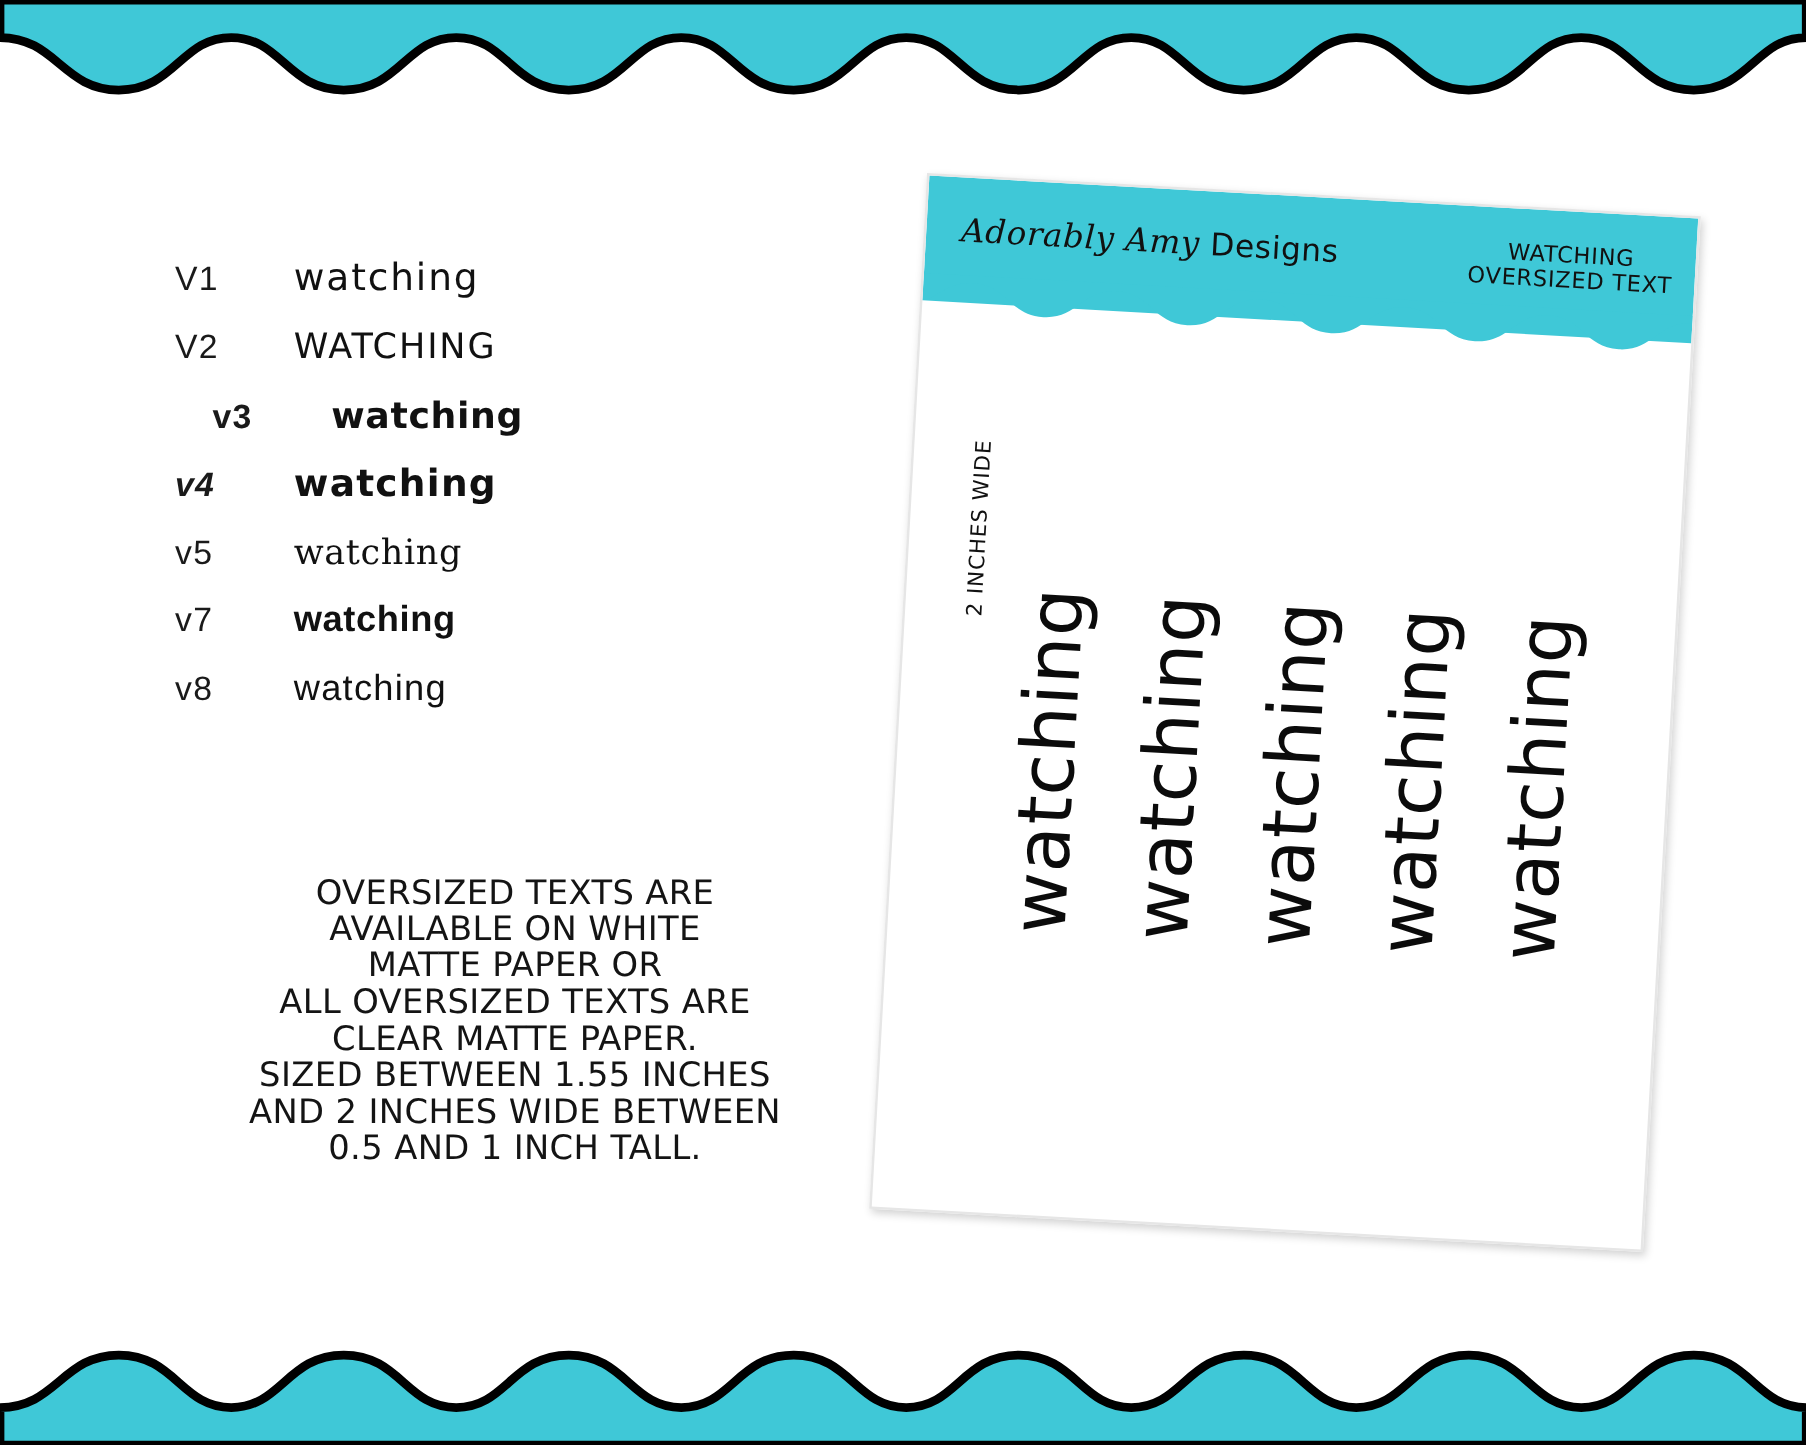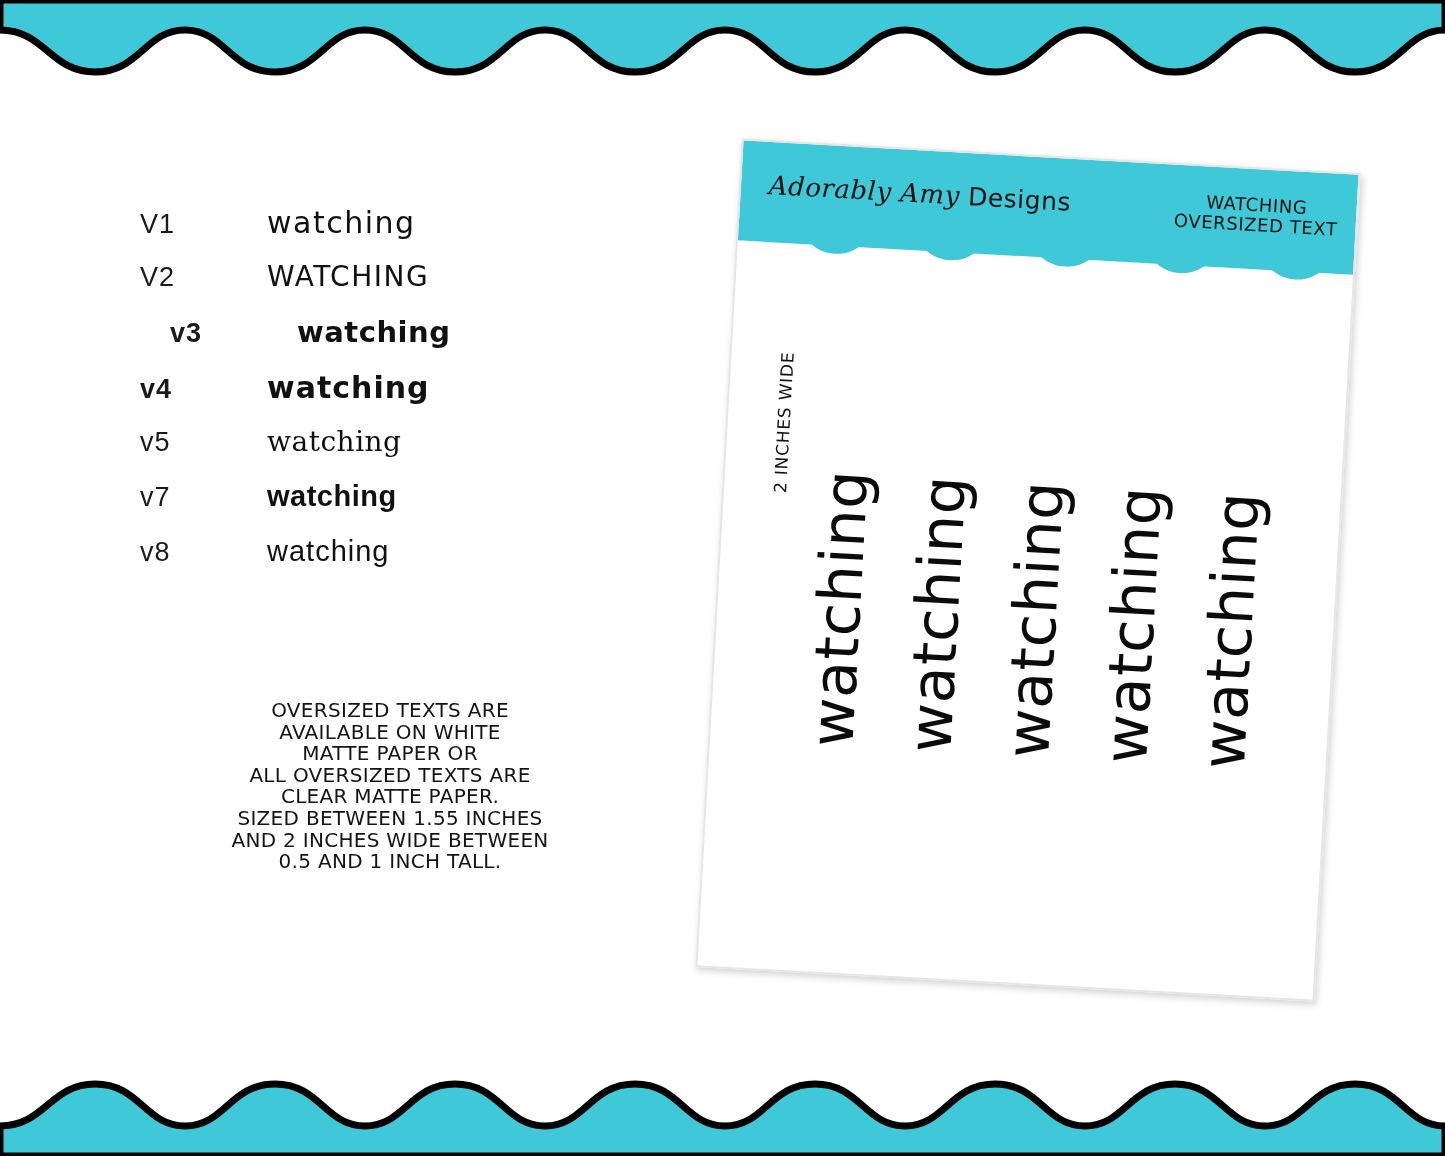--- a/index.html
+++ b/index.html
@@ -30,56 +30,55 @@
   .variations {
     position: absolute;
     left: 140px;
     top: 205px;
     width: 520px;
   }
   .var-row {
     display: flex;
     align-items: baseline;
     height: 55px;
-    gap: 32px;
   }
   .var-code {
     width: 95px;
     flex: 0 0 95px;
     font-size: 27px;
     color: #1a1a1a;
     letter-spacing: 1px;
   }
   .var-sample {
     font-size: 29px;
     color: #111111;
     white-space: nowrap;
   }
 
   
   .v1 .var-sample { font-family: "DejaVu Sans", sans-serif; font-size: 30px; letter-spacing: 1.5px; }
   .v2 .var-sample { font-family: "DejaVu Sans", sans-serif; font-size: 28px; letter-spacing: 1.5px; text-transform: uppercase; }
   .v3 .var-sample { font-family: "DejaVu Sans", sans-serif; font-size: 29px; font-weight: bold; letter-spacing: 0.5px; }
   .v3 .var-code { font-weight: bold; margin-left: 30px; }
   .v4 .var-sample { font-family: "DejaVu Sans", sans-serif; font-size: 30px; font-weight: bold; letter-spacing: 1px; }
-  .v4 .var-code { font-weight: bold; }
+  .v4 .var-code { font-weight: bold; font-style: italic; }
   .v5 .var-sample { font-family: "DejaVu Serif", serif; font-size: 28px; letter-spacing: 0.5px; }
   .v6 .var-sample { font-family: "DejaVu Sans Condensed", "Liberation Sans Narrow", "DejaVu Sans", sans-serif; font-size: 25px; letter-spacing: 0px; transform: scaleX(0.8); transform-origin: left center; display: inline-block; }
   .v7 .var-sample { font-family: "Liberation Sans", sans-serif; font-size: 29px; font-weight: bold; letter-spacing: 0.5px; }
   .v8 .var-sample { font-family: "Liberation Sans", sans-serif; font-size: 29px; letter-spacing: 1px; }
 
   
   .description {
     position: absolute;
-    left: 140px;
+    left: 162px;
     top: 700px;
     width: 500px;
     text-align: center;
     font-family: "DejaVu Sans", sans-serif;
-    font-size: 20px;
+    font-size: 27px;
     line-height: 1.08;
     color: #141414;
     letter-spacing: 0.3px;
     text-transform: uppercase;
   }
   .description div { white-space: nowrap; }
 
   
   .sheet-wrap {
     position: absolute;

